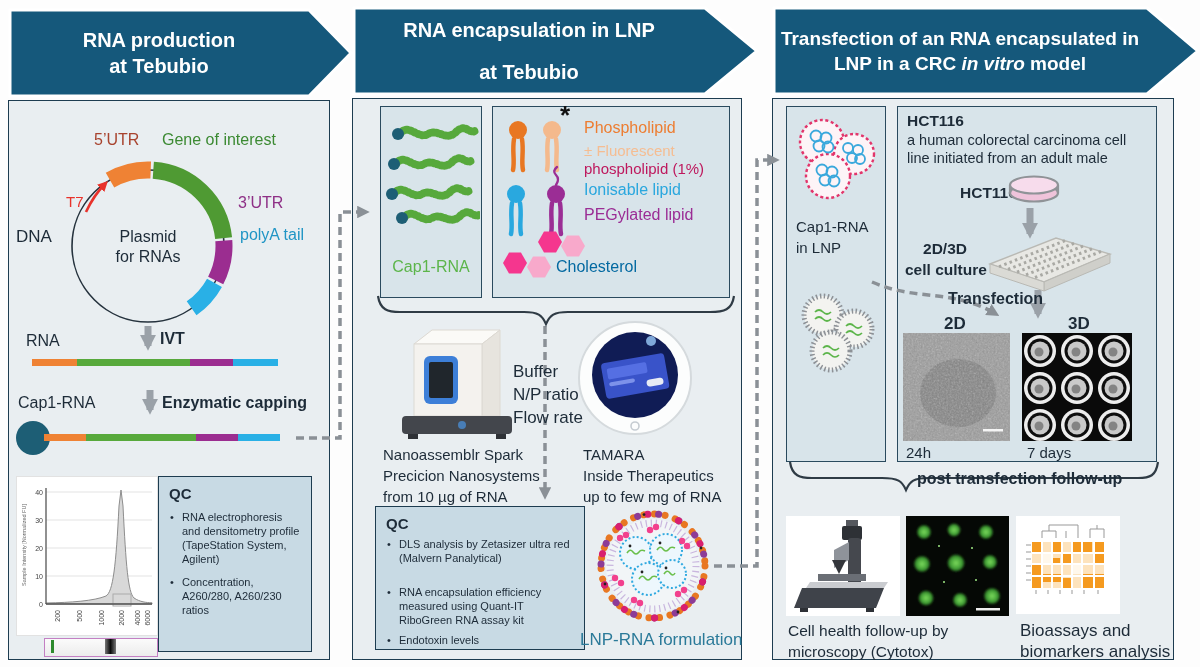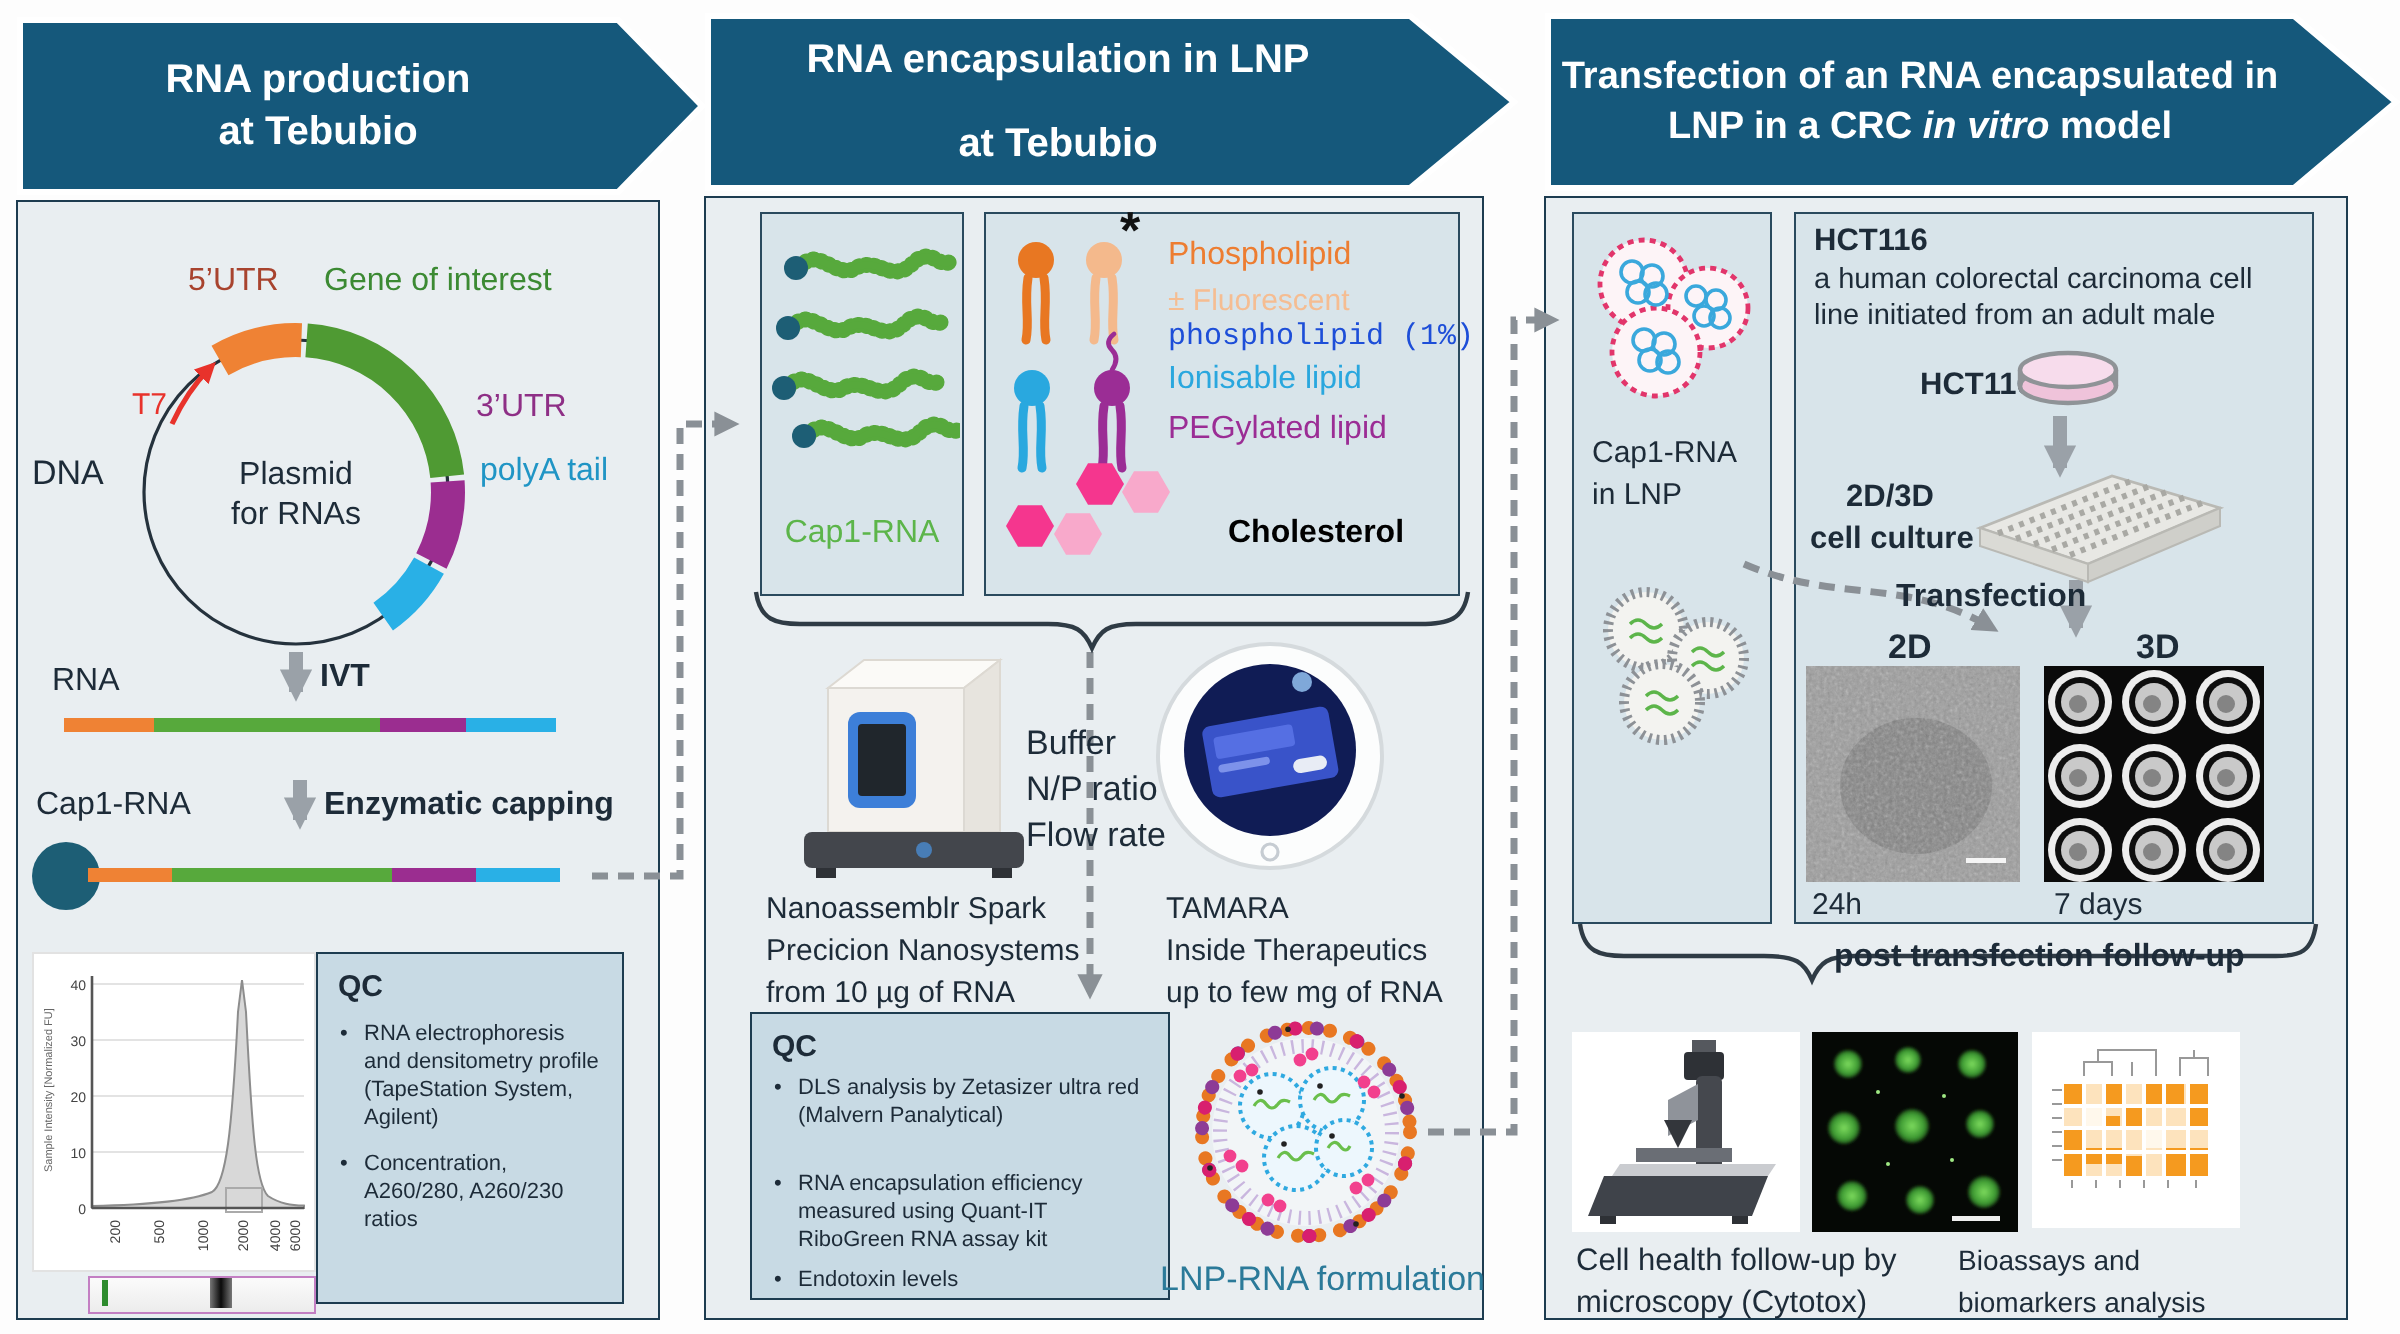--- a/index.html
+++ b/index.html
@@ -213,24 +213,24 @@
       <path d="M68,97 C70,110 67,118 69,128" stroke="#9b2d95" stroke-width="4.5"></path>
       <path d="M64,79 q4,-6 0,-10 q-4,-4 1,-8" stroke="#9b2d95" stroke-width="2.4"></path>
       <polygon points="35,163 29,173.4 17,173.4 11,163 17,152.6 29,152.6" fill="#f5368e" transform="translate(0,-6)"></polygon>
       <polygon points="59,167 53,177.4 41,177.4 35,167 41,156.6 53,156.6" fill="#f8a9cb" transform="translate(0,-6)"></polygon>
       <polygon points="70,142 64,152.4 52,152.4 46,142 52,131.6 64,131.6" fill="#f5368e" transform="translate(0,-6)"></polygon>
       <polygon points="93,146 87,156.4 75,156.4 69,146 75,135.6 87,135.6" fill="#f8a9cb" transform="translate(0,-6)"></polygon>
     </g>
   </svg>
   <div class="lbl" style="left:584px;top:119px;font-size:16px;color:#ed7d31;">Phospholipid</div>
   <div class="lbl" style="left:584px;top:142px;font-size:15px;color:#f5bd92;">± Fluorescent</div>
-  <div class="lbl" style="left:584px;top:160px;font-size:15px;color:#1d4ed8;font-family:Liberation Mono, monospace;">phospholipid (1%)</div>
+  <div class="lbl" style="left:584px;top:160px;font-size:15px;color:#be185d;">phospholipid (1%)</div>
   <div class="lbl" style="left:584px;top:181px;font-size:16px;color:#2aa7de;">Ionisable lipid</div>
   <div class="lbl" style="left:584px;top:206px;font-size:16px;color:#9b2d95;">PEGylated lipid</div>
-  <div class="lbl" style="left:614px;top:258px;font-size:16px;color:#000000;font-weight:bold;">Cholesterol</div>
+  <div class="lbl" style="left:556px;top:258px;font-size:16px;color:#0369a1;">Cholesterol</div>
 
   <svg class="abs" style="left:400px;top:322px;" width="115" height="120">
     <polygon points="14,22 32,8 100,8 82,22" fill="#fbfaf7" stroke="#ddd9d2"></polygon>
     <polygon points="82,22 100,8 100,94 82,94" fill="#e7e4de" stroke="#ddd9d2"></polygon>
     <rect x="14" y="22" width="68" height="72" fill="#f4f2ee" stroke="#dcd9d3"></rect>
     <rect x="24" y="34" width="34" height="48" rx="6" fill="#3d7fd8"></rect>
     <rect x="29" y="40" width="24" height="36" rx="2" fill="#20262c"></rect>
     <rect x="2" y="94" width="110" height="18" rx="4" fill="#43464c"></rect>
     <rect x="8" y="112" width="10" height="5" fill="#2e3136"></rect>
       <rect x="96" y="112" width="10" height="5" fill="#2e3136"></rect>
@@ -520,18 +520,18 @@
       <line x1="56" y1="74" x2="56" y2="78"></line>
         <line x1="68" y1="74" x2="68" y2="78"></line>
         <line x1="82" y1="74" x2="82" y2="78"></line>
     </g>
   </svg>
 
   <div class="lbl" style="left:788px;top:620px;font-size:15.5px;line-height:21px;">
     <div>Cell health follow-up by</div>
     <div>microscopy (Cytotox)</div>
   </div>
-  <div class="lbl" style="left:979px;top:620px;font-size:14px;line-height:21px;">
+  <div class="lbl" style="left:1020px;top:620px;font-size:17px;line-height:21px;">
     <div>Bioassays and</div>
     <div>biomarkers analysis</div>
   </div>
 
 </div>
 
 </body></html>

